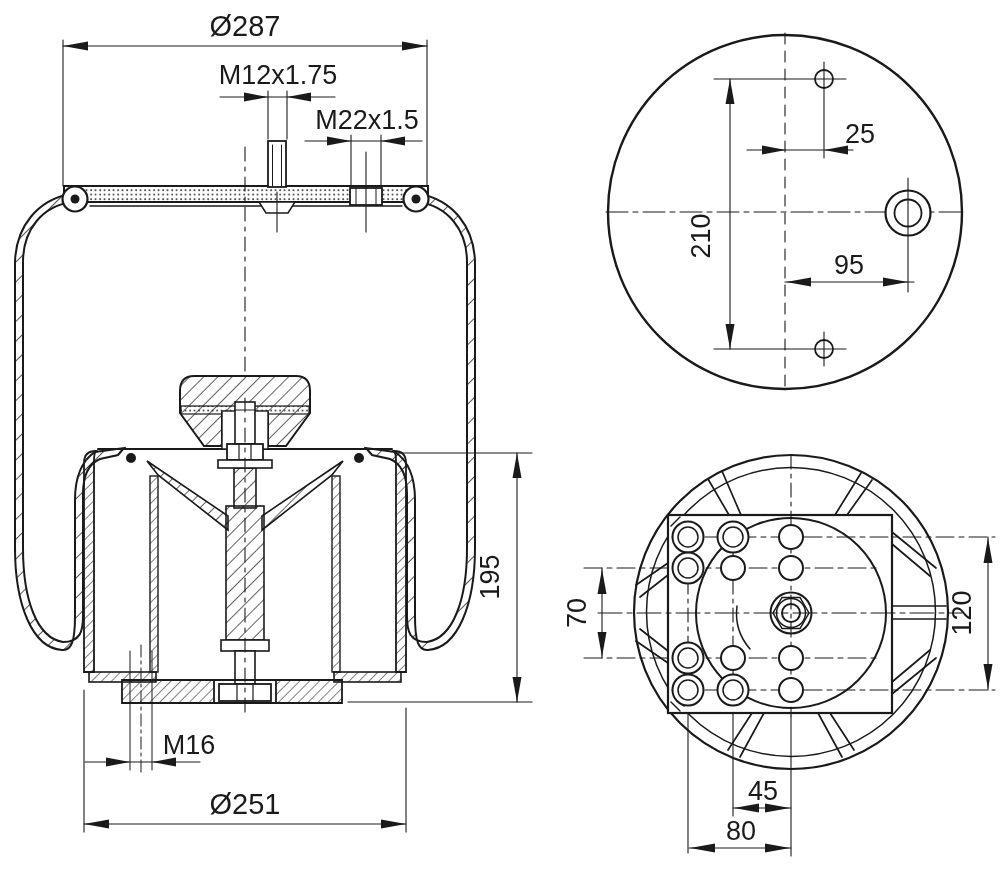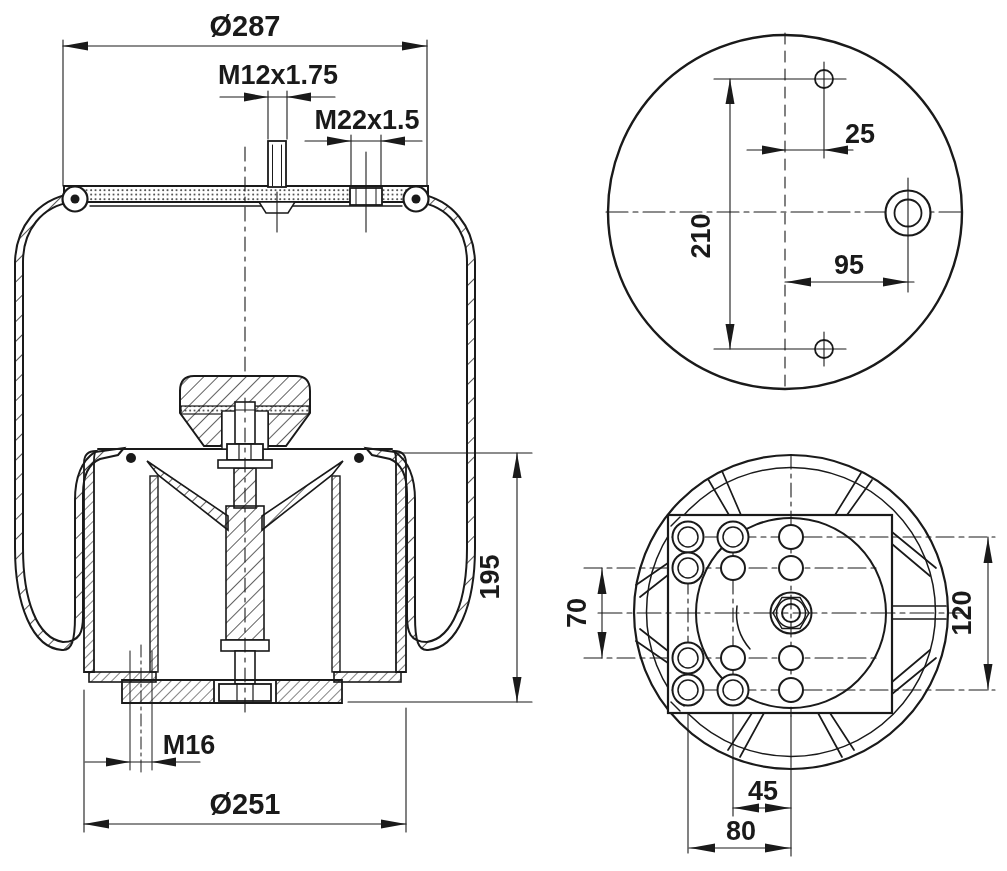--- a/index.html
+++ b/index.html
@@ -1,17 +1,17 @@
 <!DOCTYPE html>
 <html><head>
 <meta charset="utf-8">
 <style>
   html,body{margin:0;padding:0;background:#fff;}
   .stage{width:1007px;height:871px;position:relative;background:#fff;
-         font-family:"Liberation Sans", sans-serif;font-weight:bold;}
+         font-family:"Liberation Sans", sans-serif;}
   svg{display:block}
   .dimtext{font-family:"Liberation Sans", sans-serif;font-size:27px;fill:#1a1a1a;}
   .dimtext-big{font-family:"Liberation Sans", sans-serif;font-size:29px;fill:#1a1a1a;}
 </style>
 </head>
 <body>
 
 <div class="stage">
 <svg width="1007" height="871" viewBox="0 0 1007 871">
   <defs>

